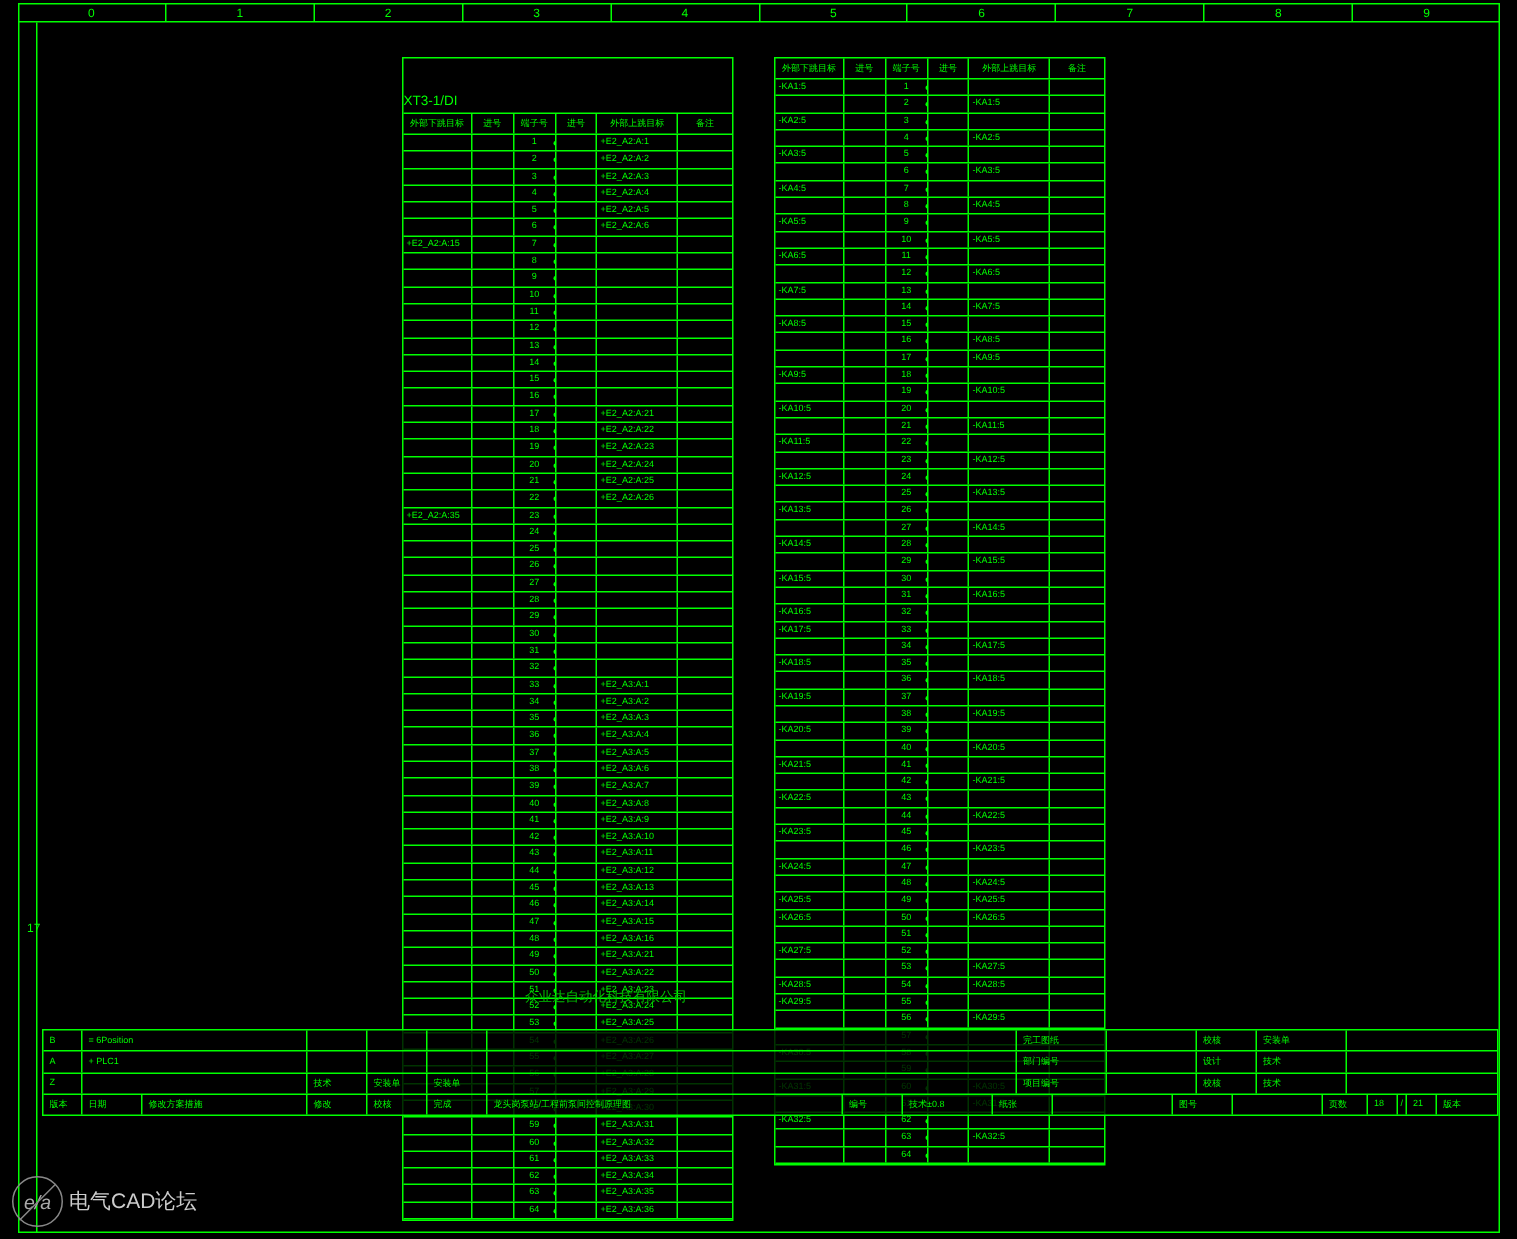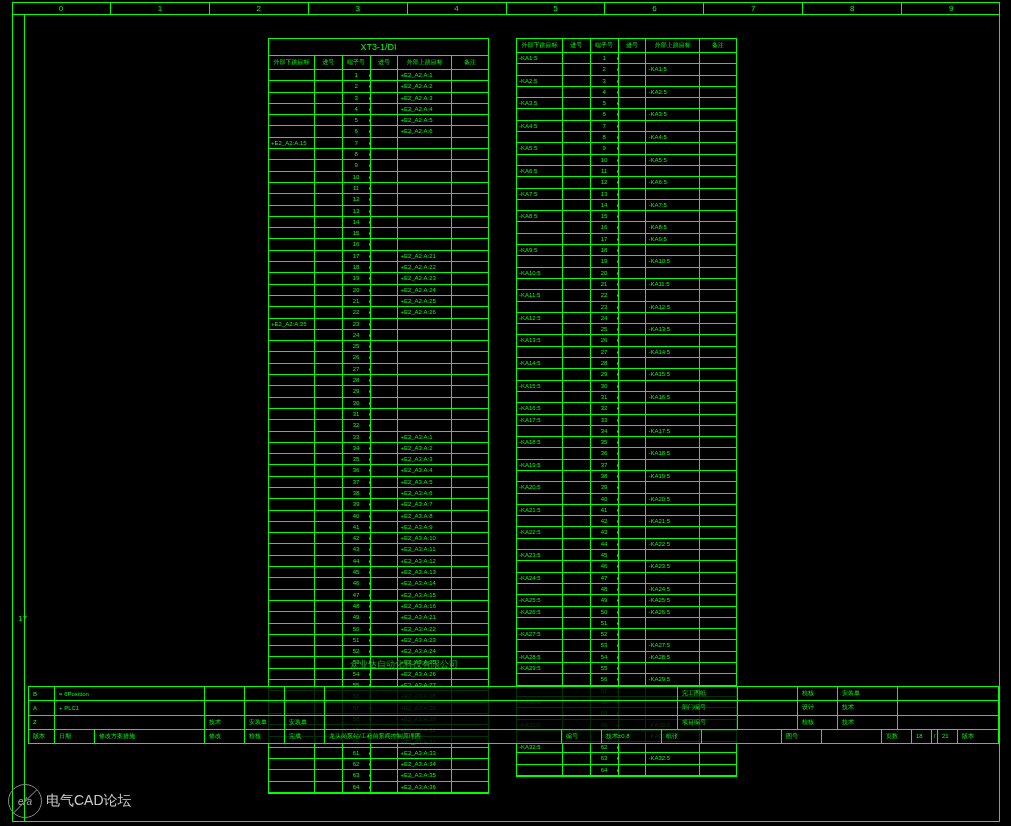--- a/index.html
+++ b/index.html
@@ -45,24 +45,24 @@
     top: 15px;
     width: 13px;
     height: 807px;
     border-right: 1px solid #00ff00;
   }
   .tblk {
     position: absolute;
     border: 1px solid #00ff00;
   }
   .tblk .title {
-    text-align: center;
     border-bottom: 1px solid #00ff00;
     padding: 3px 0;
     font-size: 9px;
+    margin-top: 20px;
   }
   .tblk .head {
     display: flex;
     border-bottom: 1px solid #00ff00;
   }
   .tblk .head > div {
     padding: 2px 2px;
     font-size: 6px;
     border-right: 1px solid #00ff00;
     text-align: center;
@@ -139,21 +139,21 @@
     gap: 4px;
   }
   .watermark .logo {
     width: 34px; height: 34px;
     border: 1px solid #888;
     border-radius: 50%;
     display: flex;
     align-items: center;
     justify-content: center;
     font-style: italic;
-    font-size: 10px;
+    font-size: 13px;
     color: #aaa;
     position: relative;
   }
   .watermark .logo::after {
     content: '';
     position: absolute;
     width: 34px; height: 1px;
     background: #888;
     transform: rotate(-45deg);
   }

